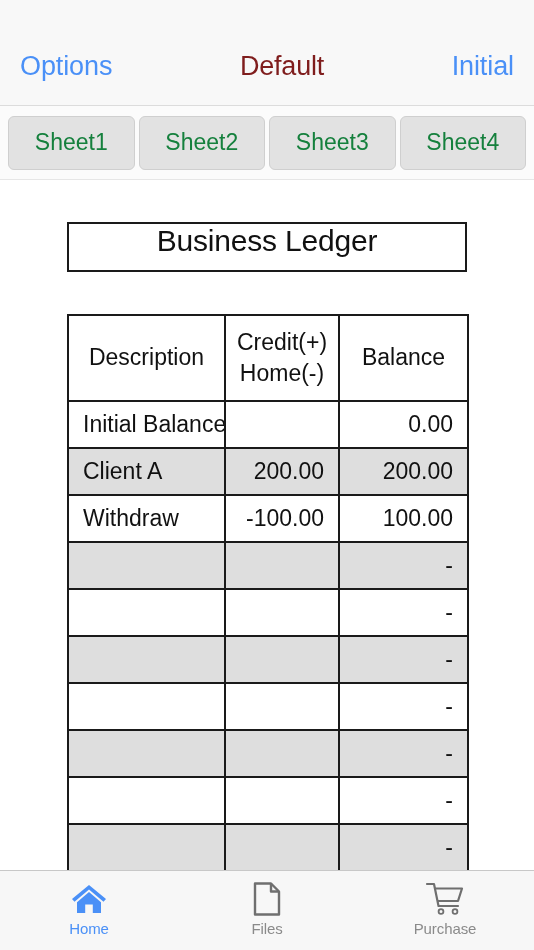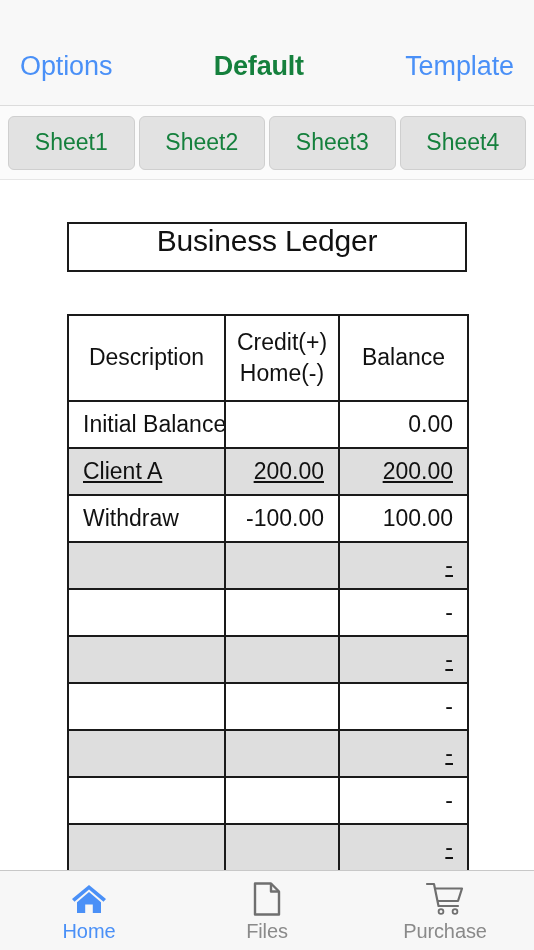--- a/index.html
+++ b/index.html
@@ -41,23 +41,23 @@
     padding: 0 20px;
   }
   .nav-btn {
     color: #4a90f7;
     font-size: 27px;
     letter-spacing: -0.1px;
     white-space: nowrap;
     cursor: pointer;
   }
   .nav-title {
-    color: #15803d;
+    color: #7f1d1d;
     font-size: 27px;
-    font-weight: bold;
+    font-weight: normal;
     letter-spacing: -0.2px;
     white-space: nowrap;
   }
 
   
   .sheetbar {
     flex: 0 0 auto;
     height: 74px;
     background: #fbfbfb;
     border-bottom: 1px solid #e6e6e6;
@@ -140,21 +140,21 @@
     vertical-align: middle;
     padding: 0 4px;
     line-height: 1.35;
     background: #ffffff;
   }
 
   table.ledger tbody td { border-width: 2px; padding: 0 14px; }
   td.desc { text-align: left; }
   td.num  { text-align: right; }
 
-  tr.shade td { background: #dedede; text-decoration: underline; }
+  tr.shade td { background: #dedede; }
   tr.plain td { background: #ffffff; }
 
   
   .tabbar {
     position: absolute;
     left: 0;
     bottom: 0;
     width: 534px;
     height: 80px;
     background: #f7f7f7;
@@ -174,21 +174,21 @@
     cursor: pointer;
     user-select: none;
   }
   .tab-icon {
     height: 40px;
     display: flex;
     align-items: center;
     justify-content: center;
   }
   .tab-label {
-    font-size: 20px;
+    font-size: 15px;
     color: #8a8a8a;
     margin-top: 1px;
     letter-spacing: -0.1px;
   }
   .tab-item.active .tab-label { color: #4a90f7; }
 
   .dots { display: flex; gap: 9px; align-items: center; }
   .dot {
     width: 7px; height: 7px;
     border: 1.5px solid #8a8a8a;
@@ -198,21 +198,21 @@
 </head>
 <body>
 
 <div id="app">
 
   <div class="status-strip"></div>
 
   <div class="navbar">
     <div class="nav-btn">Options</div>
     <div class="nav-title">Default</div>
-    <div class="nav-btn">Template</div>
+    <div class="nav-btn">Initial</div>
   </div>
 
   <div class="sheetbar">
     <div class="sheet-tab">Sheet1</div>
     <div class="sheet-tab">Sheet2</div>
     <div class="sheet-tab">Sheet3</div>
     <div class="sheet-tab">Sheet4</div>
   </div>
 
   <div class="sheet-area">

